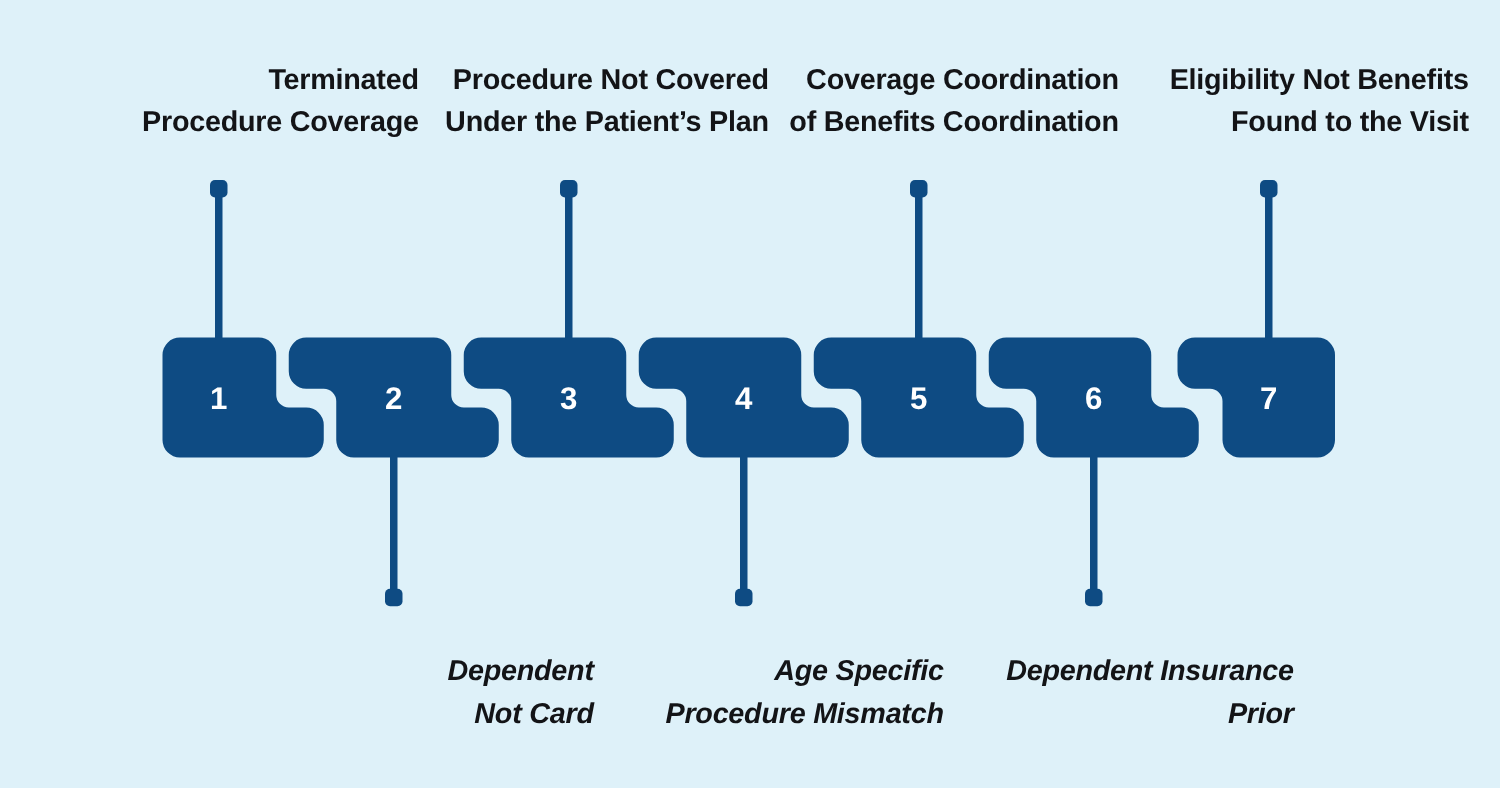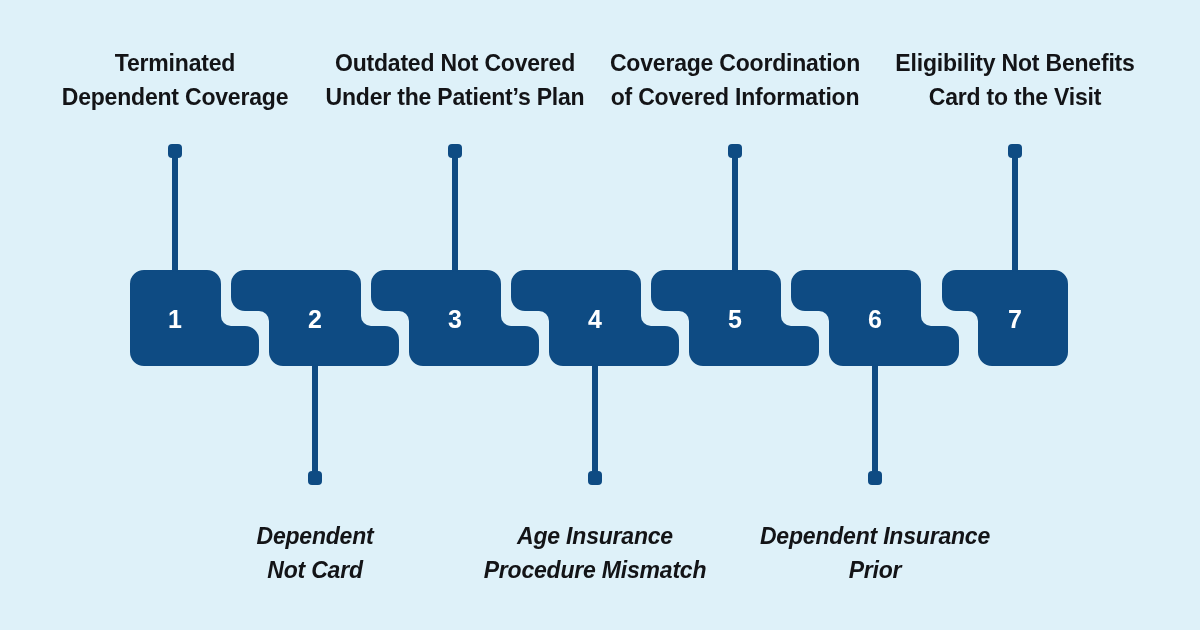--- a/index.html
+++ b/index.html
@@ -11,21 +11,21 @@
   *{margin:0;padding:0;box-sizing:border-box}
   html,body{width:1200px;height:630px;overflow:hidden;}
   body{font-family:"Liberation Sans","DejaVu Sans",sans-serif;}
   .stage{position:relative;width:1200px;height:630px;background:var(--bg);overflow:hidden;}
   #diagram{position:absolute;left:0;top:0;width:1200px;height:630px;display:block;}
   .label{
     position:absolute;width:320px;text-align:center;
     font-weight:700;font-size:23px;line-height:34px;
     color:var(--text);letter-spacing:-0.2px;
   }
-  .label span{display:block;white-space:nowrap;}
+  .label span{display:block;white-space:nowrap;text-align:right;}
   .label.top{top:46px;}
   .label.bottom{top:519px;font-style:italic;}
   .num{
     position:absolute;top:302px;width:60px;height:34px;line-height:34px;
     text-align:center;font-size:25px;font-weight:700;color:var(--number);
   }
 </style>
 </head>
 <body>
 
@@ -58,41 +58,41 @@
   <div class="num" style="left:145px">1</div>
   <div class="num" style="left:285px">2</div>
   <div class="num" style="left:425px">3</div>
   <div class="num" style="left:565px">4</div>
   <div class="num" style="left:705px">5</div>
   <div class="num" style="left:845px">6</div>
   <div class="num" style="left:985px">7</div>
 
   <div class="label top" style="left:15px">
     <span>Terminated</span>
-    <span>Dependent Coverage</span>
+    <span>Procedure Coverage</span>
   </div>
   <div class="label top" style="left:295px">
-    <span>Outdated Not Covered</span>
+    <span>Procedure Not Covered</span>
     <span>Under the Patient’s Plan</span>
   </div>
   <div class="label top" style="left:575px">
     <span>Coverage Coordination</span>
-    <span>of Covered Information</span>
+    <span>of Benefits Coordination</span>
   </div>
   <div class="label top" style="left:855px">
     <span>Eligibility Not Benefits</span>
-    <span>Card to the Visit</span>
+    <span>Found to the Visit</span>
   </div>
 
   <div class="label bottom" style="left:155px">
     <span>Dependent</span>
     <span>Not Card</span>
   </div>
   <div class="label bottom" style="left:435px">
-    <span>Age Insurance</span>
+    <span>Age Specific</span>
     <span>Procedure Mismatch</span>
   </div>
   <div class="label bottom" style="left:715px">
     <span>Dependent Insurance</span>
     <span>Prior</span>
   </div>
 
 </div>
 
 </body></html>

